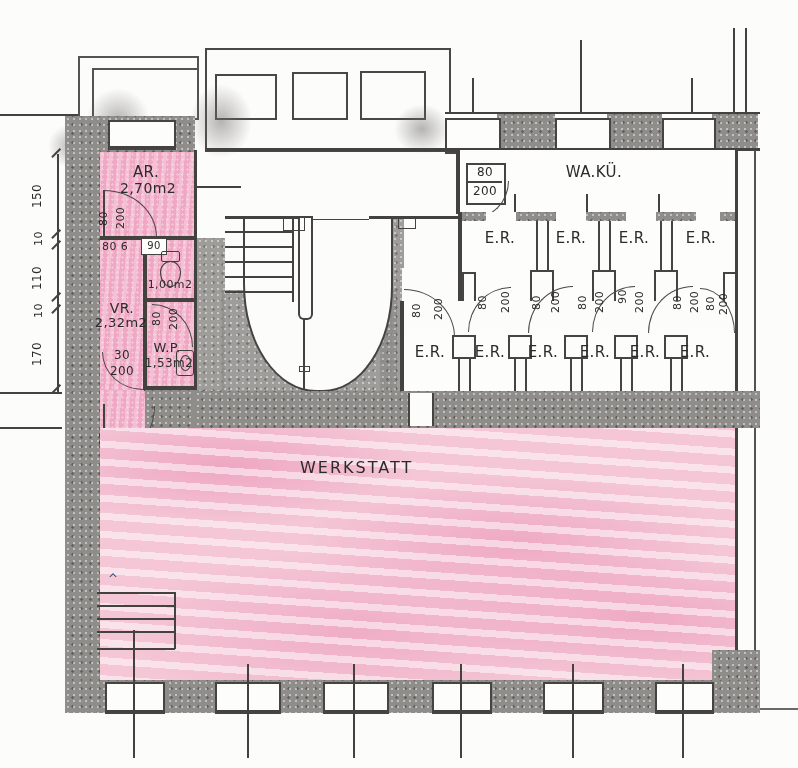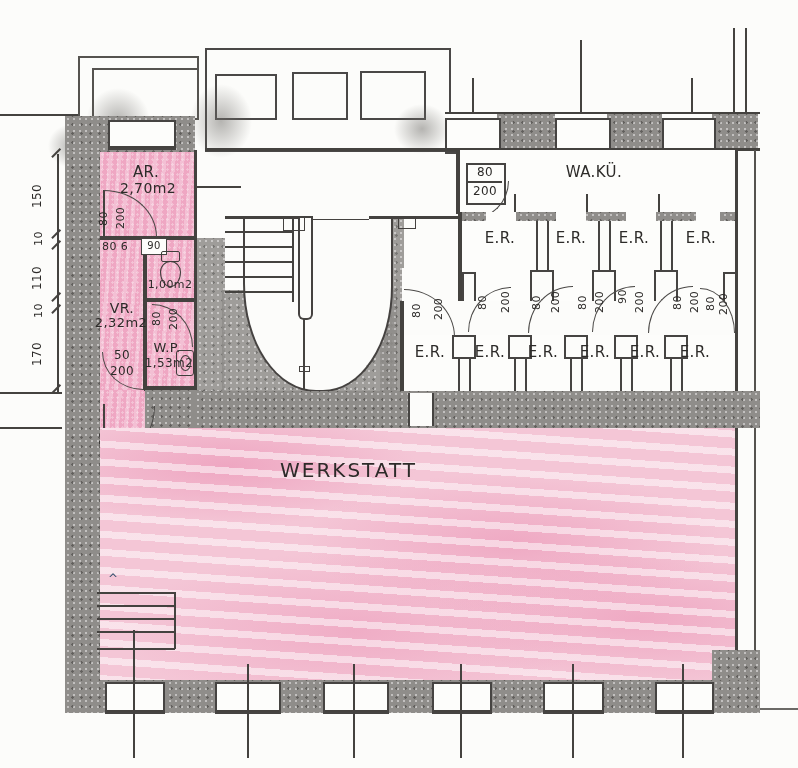--- a/index.html
+++ b/index.html
@@ -105,21 +105,21 @@
 
   <div class="a txt" style="left:102px;top:240px;width:40px;font-size:11px">80 6</div>
   <div class="a txt c" style="left:141px;top:238px;width:24px;height:15px;border:1.5px solid #464442;background:#fdfdfb;font-size:10px;line-height:14px">90</div>
 
   <div class="a" style="left:161px;top:251px;width:17px;height:9px;border:1.5px solid #3f3d3b;border-radius:2px"></div>
   <div class="a" style="left:160px;top:261px;width:19px;height:24px;border:1.5px solid #3f3d3b;border-radius:50% 50% 50% 50%/42% 42% 58% 58%"></div>
   <div class="a txt c" style="left:144px;top:278px;width:52px;font-size:11px">1,00m2</div>
 
   <div class="a txt c" style="left:102px;top:300px;width:40px;font-size:14px">VR.</div>
   <div class="a txt c" style="left:92px;top:315px;width:58px;font-size:13px">2,32m2</div>
-  <div class="a txt c" style="left:104px;top:348px;width:36px;font-size:12px">50</div>
+  <div class="a txt c" style="left:104px;top:348px;width:36px;font-size:12px">30</div>
   <div class="a txt c" style="left:102px;top:364px;width:40px;font-size:12px">200</div>
   <div class="a arc" style="left:102px;top:352px;width:40px;height:37px;border-top:none;border-right:none;border-radius:0 0 0 100%"></div>
 
   <div class="a arc" style="left:152px;top:304px;width:40px;height:42px;border-bottom:none;border-left:none;border-radius:0 100% 0 0"></div>
   <div class="a txt vt" style="left:150px;top:305px;width:13px;height:28px;font-size:11px">80</div>
   <div class="a txt vt" style="left:167px;top:302px;width:13px;height:34px;font-size:11px">200</div>
   <div class="a txt c" style="left:147px;top:340px;width:40px;font-size:13px">W.P.</div>
   <div class="a txt c" style="left:142px;top:356px;width:54px;font-size:12px">1,53m2</div>
   <div class="a" style="left:176px;top:350px;width:16px;height:24px;border:1.5px solid #3f3d3b;border-radius:3px"></div>
   <div class="a" style="left:180px;top:355px;width:9px;height:14px;border:1px solid #3f3d3b;border-radius:50%"></div>
@@ -225,21 +225,21 @@
   <div class="a txt c" style="left:460px;top:343px;width:60px;font-size:15px">E.R.</div>
   <div class="a txt c" style="left:513px;top:343px;width:60px;font-size:15px">E.R.</div>
   <div class="a txt c" style="left:565px;top:343px;width:60px;font-size:15px">E.R.</div>
   <div class="a txt c" style="left:615px;top:343px;width:60px;font-size:15px">E.R.</div>
   <div class="a txt c" style="left:665px;top:343px;width:60px;font-size:15px">E.R.</div>
 
   <div class="a wall" style="left:195px;top:391px;width:565px;height:37px"></div>
   <div class="a" style="left:408px;top:393px;width:22px;height:33px;background:#fcfcfa;border-left:2px solid #464442;border-right:2px solid #464442"></div>
 
   <div class="a pkW" style="left:100px;top:428px;width:635px;height:254px"></div>
-  <div class="a txt c" style="left:280px;top:458px;width:110px;font-size:20px;letter-spacing:2px">WERKSTATT</div>
+  <div class="a txt c" style="left:300px;top:458px;width:110px;font-size:16px;letter-spacing:2px">WERKSTATT</div>
 
   <div class="a hl" style="left:97px;top:592px;width:78px;height:1.5px"></div>
   <div class="a hl" style="left:97px;top:605px;width:78px;height:1.5px"></div>
   <div class="a hl" style="left:97px;top:618px;width:78px;height:1.5px"></div>
   <div class="a hl" style="left:97px;top:631px;width:78px;height:1.5px"></div>
   <div class="a vl" style="left:174px;top:592px;width:1.5px;height:57px"></div>
   <div class="a hl" style="left:97px;top:648px;width:78px;height:1.5px"></div>
   <div class="a txt" style="left:108px;top:572px;font-size:12px;color:#35506e">^</div>
 
   <div class="a vl" style="left:735px;top:150px;width:3px;height:532px"></div>

